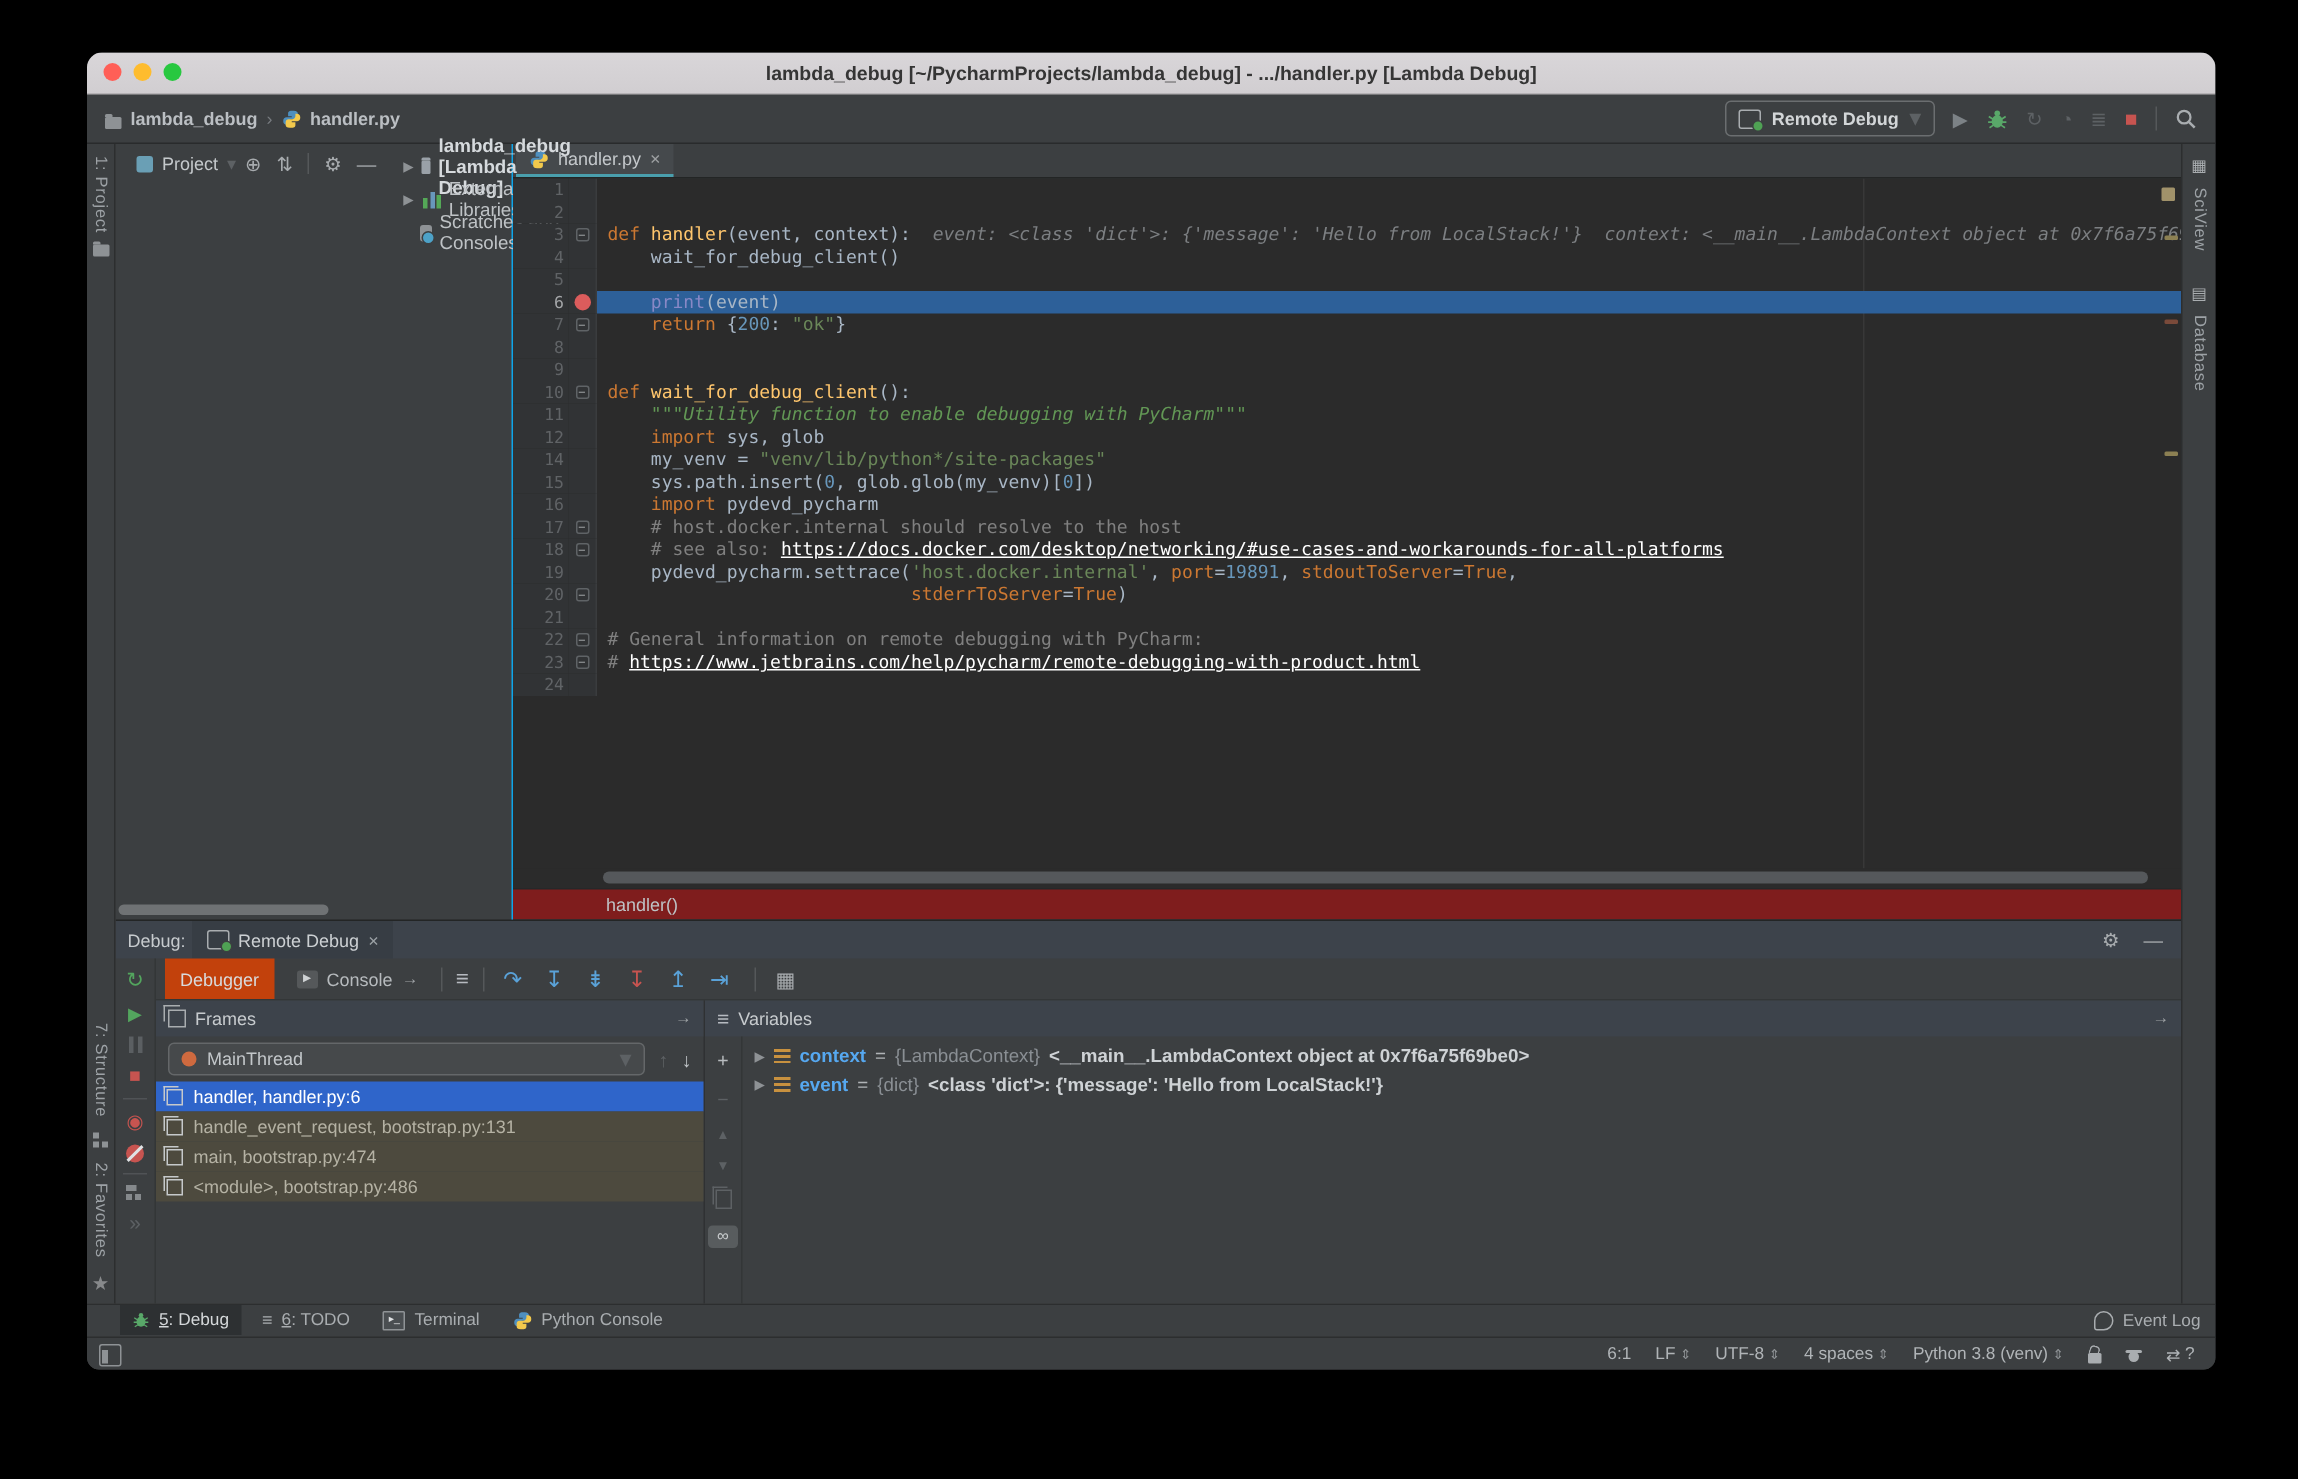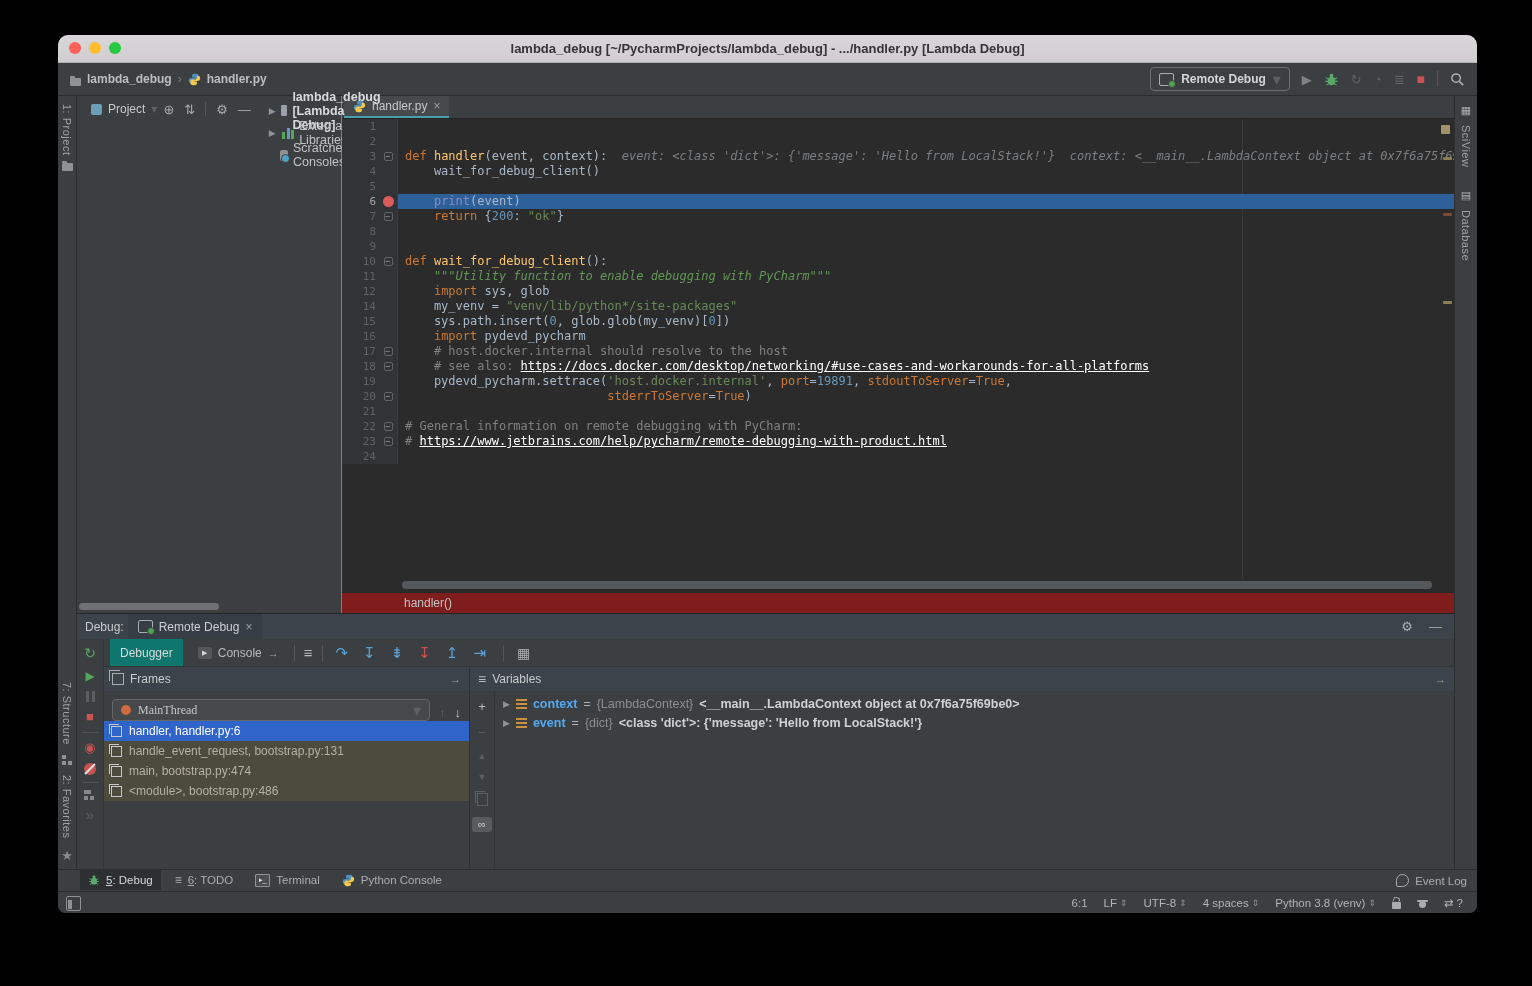--- a/index.html
+++ b/index.html
@@ -101,31 +101,31 @@
   .pause-ico{width:9px;height:11px;border-left:3px solid #5b5f62;border-right:3px solid #5b5f62;box-sizing:border-box;}
   .mute-ico{width:12px;height:12px;border-radius:50%;background:#c75450;position:relative;}
   .mute-ico::after{content:"";position:absolute;left:-1px;top:5px;width:14px;height:2px;background:#e0e2e4;transform:rotate(-45deg);}
   .layout-ico{width:12px;height:10px;position:relative;}
   .layout-ico::before{content:"";position:absolute;left:0;top:0;width:7px;height:4px;background:#85898c;}
   .layout-ico::after{content:"";position:absolute;left:0;bottom:0;width:4px;height:4px;background:#85898c;box-shadow:6px 0 0 #85898c;}
   .vdiv{width:16px;height:1px;background:#505356;}
   .db-content{flex:1;display:flex;flex-direction:column;min-width:0;}
   .db-tabsrow{height:27px;flex:0 0 27px;border-bottom:1px solid #333637;display:flex;align-items:center;padding-left:6px;gap:5px;}
   .dtab{height:27px;display:flex;align-items:center;padding:0 10px;font-size:12px;color:#b6babd;gap:6px;box-sizing:border-box;}
-  .dtab.sel{background:#0f766e;color:#d8dbdd;}
+  .dtab.sel{background:#c2410c;color:#d8dbdd;}
   .console-ico{width:14px;height:12px;background:#55585a;border-radius:2px;color:#cfd2d4;font-size:7px;line-height:12px;text-align:center;}
   .jump-ico{font-size:11px;color:#9da1a4;}
   .step{font-size:15px;}
   .db-panes{flex:1;display:flex;min-height:0;}
   .frames-pane{width:365px;flex:0 0 365px;border-right:1px solid #2f3133;display:flex;flex-direction:column;}
   .sub-head{height:24px;flex:0 0 24px;background:#3d434b;display:flex;align-items:center;padding:0 8px;gap:6px;font-size:12px;color:#c7cbce;}
   .sub-head .rt{margin-left:auto;}
   .ico-frames{width:10px;height:10px;border:1px solid #a9adb0;position:relative;}
   .ico-frames::before{content:"";position:absolute;left:-4px;top:-4px;width:10px;height:10px;border:1px solid #a9adb0;border-right:none;border-bottom:none;}
-  .thread-row{height:30px;flex:0 0 30px;display:flex;align-items:flex-end;padding:0 8px;gap:9px;font-family:Liberation Serif, serif;}
+  .thread-row{height:30px;flex:0 0 30px;display:flex;align-items:center;padding:0 8px;gap:9px;}
   .thread-combo{flex:1;height:22px;background:#46494b;border:1px solid #646769;border-radius:4px;display:flex;align-items:center;gap:7px;padding:0 8px;box-sizing:border-box;}
   .thread-dot{width:10px;height:10px;border-radius:50%;background:#cf6a3f;}
   .thread-combo .lbl{font-size:12px;color:#c3c7ca;flex:1;}
   .frames-list{flex:1;font-size:12px;}
   .frame-row{height:20px;display:flex;align-items:center;gap:7px;padding:0 7px;color:#b5b2a4;background:#4d4a3e;}
   .frame-row.sel{background:#2f65ca;color:#fff;}
   .frame-ico{width:9px;height:9px;border:1px solid #c6c9cb;position:relative;flex:0 0 9px;}
   .frame-ico::before{content:"";position:absolute;left:-3px;top:-3px;width:9px;height:9px;border:1px solid #c6c9cb;border-right:none;border-bottom:none;}
   .vars-side{flex:1;display:flex;flex-direction:column;min-width:0;}
   .vars-body{flex:1;display:flex;min-height:0;}

